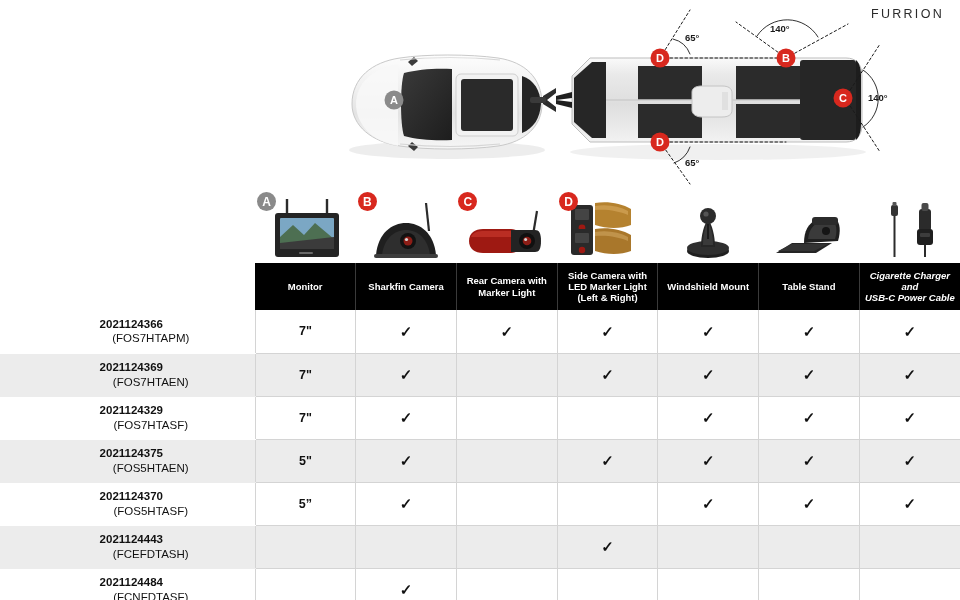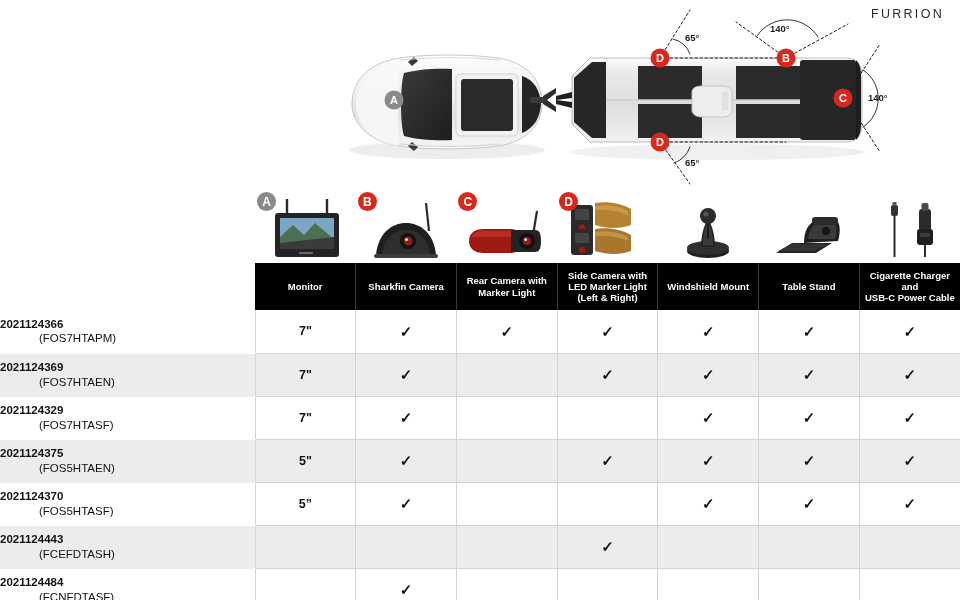--- a/index.html
+++ b/index.html
@@ -109,41 +109,41 @@
     font-size: 9.5px;
     font-weight: bold;
     text-align: center;
     vertical-align: middle;
     height: 47px;
     padding: 2px 3px;
     line-height: 1.18;
     border-right: 1px solid #3a3a3a;
     box-sizing: border-box;
   }
-  .tbl thead th:last-child { border-right: none; }
+  .tbl thead th:last-child { border-right: none; font-style: italic; }
   .tbl thead th.sku-head {
     background: #ffffff;
     border-right: none;
   }
 
   .tbl tbody td {
     height: 43px;
     border-right: 1px solid #d4d4d4;
     border-bottom: 1px solid #d4d4d4;
     text-align: center;
     vertical-align: middle;
     box-sizing: border-box;
     padding: 0;
   }
   .tbl tbody td:last-child { border-right: none; }
 
   .tbl tbody tr.alt td { background: #ececec; }
   .tbl tbody tr td.sku {
-    text-align: left;
-    padding: 0 0 0 0;
+    text-align: center;
+    padding: 0 0 0 8px;
     border-right: 1px solid #d4d4d4;
     border-bottom: 1px solid #ffffff;
     line-height: 1.28;
   }
   .tbl tbody tr.alt td.sku { border-bottom: 1px solid #ececec; }
   .sku .num {
     display: block;
     font-size: 11.5px;
     font-weight: bold;
     color: #111;

